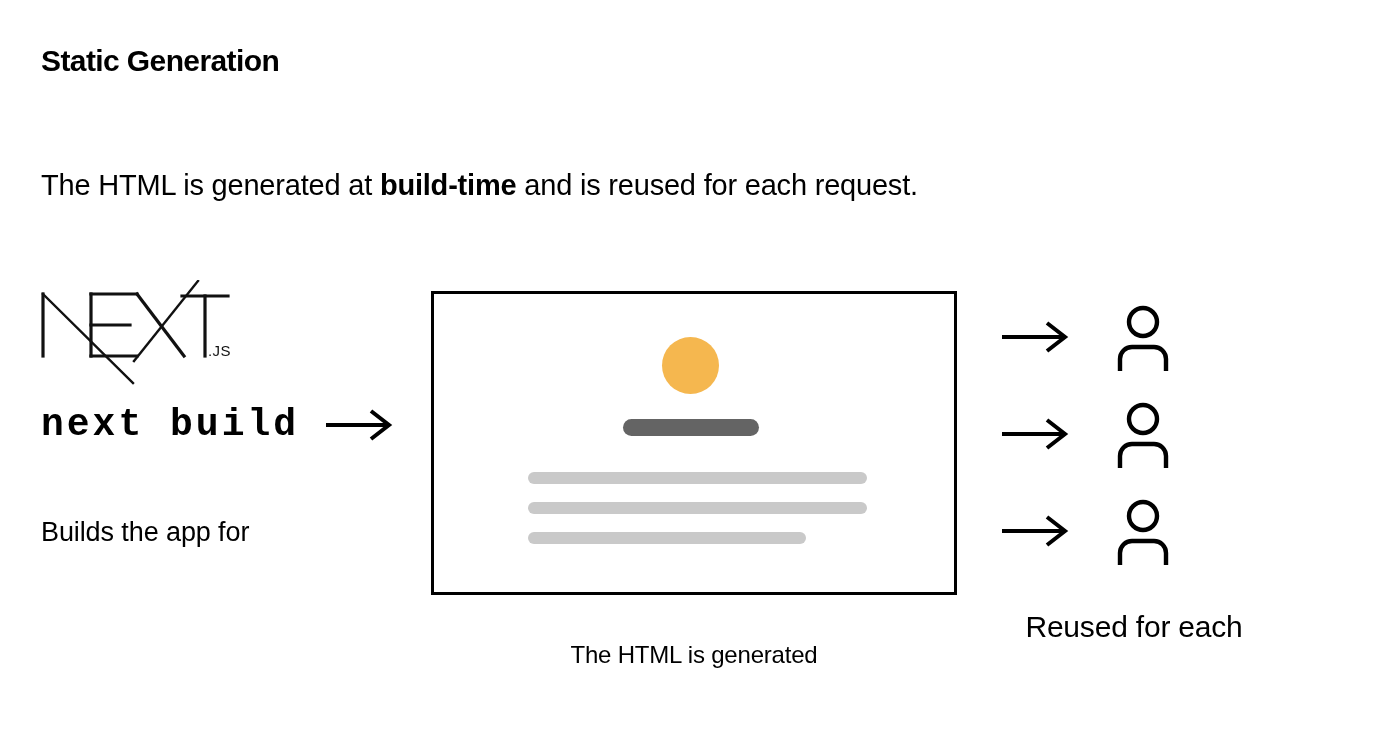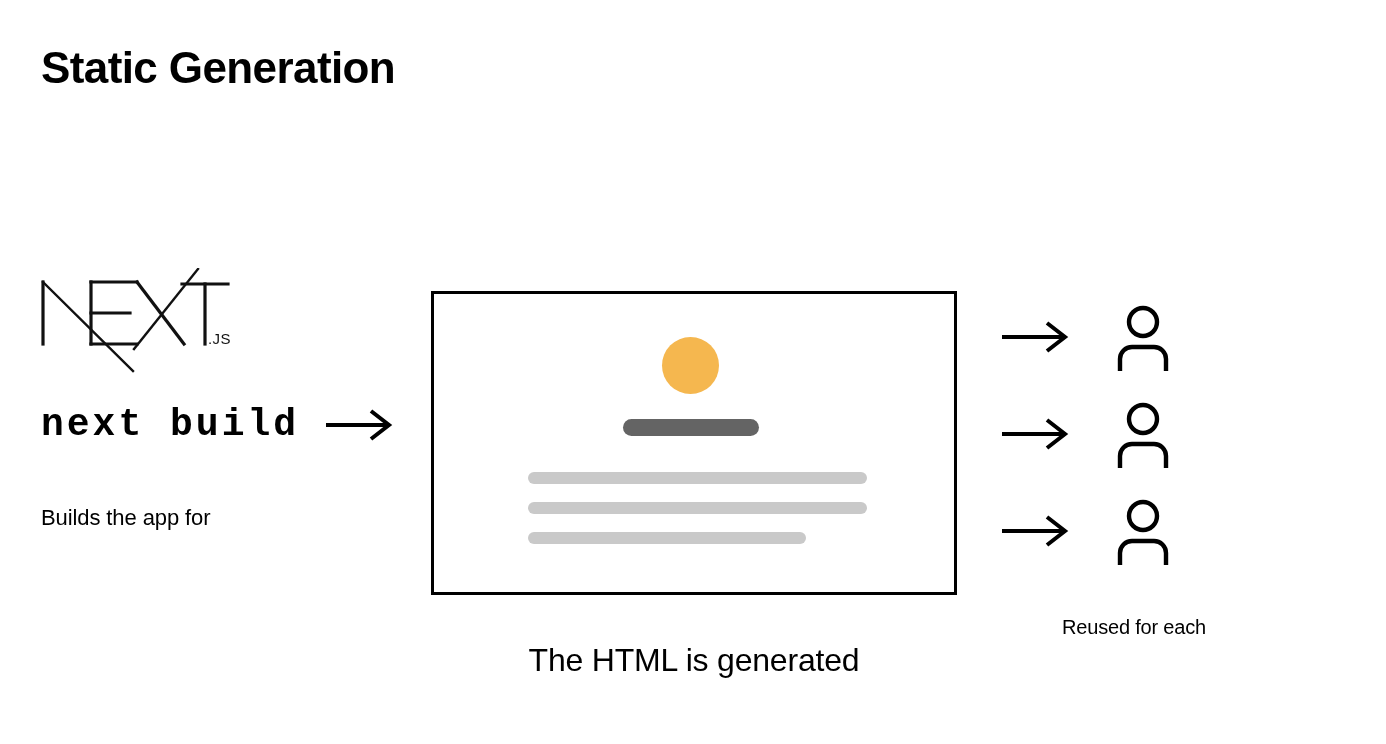--- a/index.html
+++ b/index.html
@@ -20,21 +20,21 @@
   .canvas {
     position: absolute;
     inset: 0;
   }
 
   
   .page-title {
     position: absolute;
     left: 41px;
     top: 44px;
-    font-size: 44px;
+    font-size: 30px;
     font-weight: bold;
     letter-spacing: -0.6px;
     line-height: 1.1;
     white-space: nowrap;
     text-align: right;
   }
 
   .subtitle {
     position: absolute;
     left: 41px;
@@ -46,21 +46,21 @@
     white-space: nowrap;
   }
   .subtitle b {
     font-weight: bold;
   }
 
   
   .nextjs-logo {
     position: absolute;
     left: 38px;
-    top: 268px;
+    top: 280px;
     width: 200px;
     height: 105px;
   }
   .nextjs-logo svg { display: block; }
 
   .build-cmd-row {
     position: absolute;
     left: 41px;
     top: 406px;
     display: flex;
@@ -75,23 +75,23 @@
     line-height: 1;
     white-space: nowrap;
   }
   .arrow-long {
     display: block;
   }
 
   .builds-caption {
     position: absolute;
     left: 41px;
-    top: 491px;
+    top: 505px;
     width: 300px;
-    font-size: 22px;
+    font-size: 27px;
     line-height: 54px;
     letter-spacing: -0.1px;
   }
 
   
   .page-mock {
     position: absolute;
     left: 431px;
     top: 291px;
     width: 526px;
@@ -128,21 +128,21 @@
   .mock-line.l1 { top: 178px; width: 339px; }
   .mock-line.l2 { top: 208px; width: 339px; }
   .mock-line.l3 { top: 238px; width: 278px; }
 
   .mock-caption {
     position: absolute;
     left: 431px;
     top: 641px;
     width: 526px;
     text-align: center;
-    font-size: 32px;
+    font-size: 24px;
     letter-spacing: -0.2px;
     line-height: 1.2;
   }
 
   
   .clients {
     position: absolute;
     left: 1000px;
     top: 300px;
     width: 270px;
@@ -157,32 +157,33 @@
   .client-row:last-child { margin-bottom: 0; }
   .client-arrow { display: block; }
   .client-user  { display: block; }
 
   .clients-caption {
     position: absolute;
     left: 978px;
     top: 600px;
     width: 312px;
     text-align: center;
-    font-size: 20px;
+    font-size: 30px;
     line-height: 54px;
     letter-spacing: -0.2px;
   }
 </style>
 </head>
 <body>
 
 <div class="canvas">
 
   <div class="page-title">Static Generation</div>
 
+  <div class="subtitle"><span>The HTML is generated at </span><b>build-time</b><span> and is reused for each request.</span></div>
 
   <div class="nextjs-logo">
     <svg width="200" height="105" viewBox="0 0 200 105" fill="none">
 
       <path d="M5 14 L5 76" stroke="#111111" stroke-width="3.2" stroke-linecap="square"></path>
       <path d="M5 14 L95 103" stroke="#111111" stroke-width="2.4" stroke-linecap="square"></path>
 
       <path d="M53 14 L53 76" stroke="#111111" stroke-width="3.2" stroke-linecap="square"></path>
       <path d="M53 14 L99 14" stroke="#111111" stroke-width="3.2" stroke-linecap="square"></path>
       <path d="M53 45 L92 45" stroke="#111111" stroke-width="3.2" stroke-linecap="square"></path>

